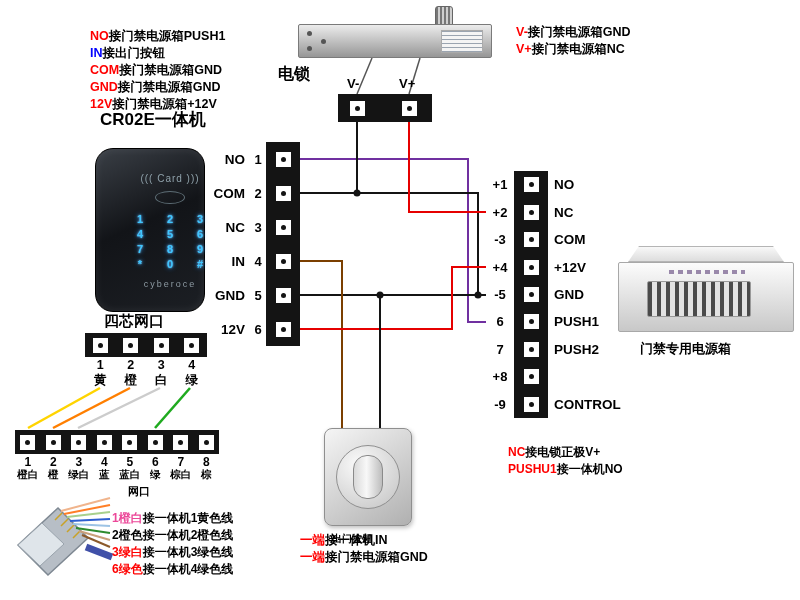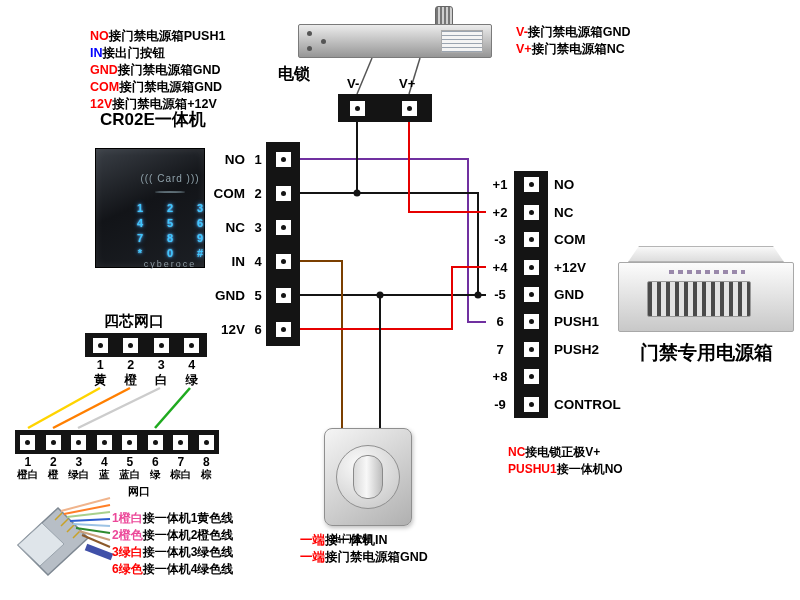--- a/index.html
+++ b/index.html
@@ -5,23 +5,23 @@
   * { margin:0; padding:0; box-sizing:border-box; }
   html,body { background:#fff; }
   body { font-family:"Liberation Sans","DejaVu Sans",sans-serif; }
   .page { position:relative; width:800px; height:600px; background:#fff; overflow:hidden; }
   #wire-svg { position:absolute; left:0; top:0; width:800px; height:600px; z-index:1; }
 
   .ann { position:absolute; font-size:12.5px; font-weight:bold; line-height:17px; color:#000; white-space:nowrap; z-index:3; }
   .title { position:absolute; font-weight:bold; color:#000; z-index:3; white-space:nowrap; }
 
   
-  .reader { position:absolute; left:95px; top:148px; width:110px; height:120px; z-index:2;
+  .reader { position:absolute; left:95px; top:148px; width:110px; height:164px; z-index:2;
             background:linear-gradient(155deg,#3a3f46 0%,#121418 45%,#1c1f24 100%);
-            border:1px solid #000; border-radius:0; box-shadow:inset 0 0 10px rgba(255,255,255,.08);
+            border:1px solid #000; border-radius:18px; box-shadow:inset 0 0 10px rgba(255,255,255,.08);
             display:flex; flex-direction:column; align-items:center;padding-left:40px; }
   .card-text { margin-top:24px; color:#8fa1aa; font-size:10px; letter-spacing:1px; }
   .oval { margin-top:7px; width:30px; height:13px; border:1px solid #5d6d75; border-radius:50%; }
   .keypad { margin-top:9px; display:grid; grid-template-columns:repeat(3,24px); gap:3px 6px; }
   .key { color:#3fc6ff; font-size:11px; font-weight:bold; text-align:center;
          text-shadow:0 0 5px #1e90ff,0 0 2px #9fe3ff; }
   .brand { margin-top:auto; margin-bottom:22px; color:#8d9aa2; font-size:9px; letter-spacing:2px; }
 
   
   .bar { position:absolute; background:#141414; display:flex; align-items:center; z-index:2; }
@@ -117,24 +117,24 @@
       <circle cx="380" cy="295" r="3.5" fill="#141414"></circle>
       <circle cx="478" cy="295" r="3.5" fill="#141414"></circle>
     </svg>
 
   <div class="ann" style="left:90px;top:28px">
 
       <div><span style="color: rgb(255, 0, 0);">NO</span><span>接门禁电源箱PUSH1</span></div>
 
       <div><span style="color: rgb(0, 0, 255);">IN</span><span>接出门按钮</span></div>
 
+      <div><span style="color: rgb(255, 0, 0);">COM</span><span>接门禁电源箱GND</span></div>
+
       <div><span style="color: rgb(255, 0, 0);">GND</span><span>接门禁电源箱GND</span></div>
 
-      <div><span style="color: rgb(255, 0, 0);">COM</span><span>接门禁电源箱GND</span></div>
-
       <div><span style="color: rgb(255, 0, 0);">12V</span><span>接门禁电源箱+12V</span></div>
     </div>
 
   <div class="ann" style="left:516px;top:24px">
 
       <div><span style="color: rgb(255, 0, 0);">V-</span><span>接门禁电源箱GND</span></div>
 
       <div><span style="color: rgb(255, 0, 0);">V+</span><span>接门禁电源箱NC</span></div>
     </div>
 
@@ -151,33 +151,33 @@
 
       <div><span style="color: rgb(255, 0, 0);">一端</span><span>接一体机IN</span></div>
 
       <div><span style="color: rgb(255, 0, 0);">一端</span><span>接门禁电源箱GND</span></div>
     </div>
 
   <div class="ann" style="left:112px;top:510px;font-size:12px">
 
       <div><span style="color: #ec4899;">1橙白</span><span>接一体机1黄色线</span></div>
 
-      <div><span style="color: #ec4899; text-align: right;">2橙色</span><span>接一体机2橙色线</span></div>
+      <div><span style="color: #000000; text-align: right;">2橙色</span><span>接一体机2橙色线</span></div>
 
       <div><span style="color: rgb(255, 0, 0); text-align: right;">3绿白</span><span>接一体机3绿色线</span></div>
 
       <div><span style="color: rgb(255, 0, 0);">6绿色</span><span>接一体机4绿色线</span></div>
     </div>
 
   <div class="title" style="left:100px;top:108px;font-size:17px">CR02E一体机</div>
   <div class="title" style="left:104px;top:312px;font-size:15px">四芯网口</div>
   <div class="title" style="left:128px;top:484px;font-size:11px">网口</div>
   <div class="title" style="left:278px;top:64px;font-size:16px">电锁</div>
   <div class="title" style="left:332px;top:532px;font-size:10px">出门按钮</div>
-  <div class="title" style="left:640px;top:340px;font-size:19px">门禁专用电源箱</div>
+  <div class="title" style="left:640px;top:340px;font-size:13px">门禁专用电源箱</div>
 
   <div class="reader">
     <div class="card-text">((( Card )))</div>
     <div class="oval"></div>
     <div class="keypad">
 
     <span class="key">1</span>
         <span class="key">2</span>
         <span class="key">3</span>
         <span class="key">4</span>

